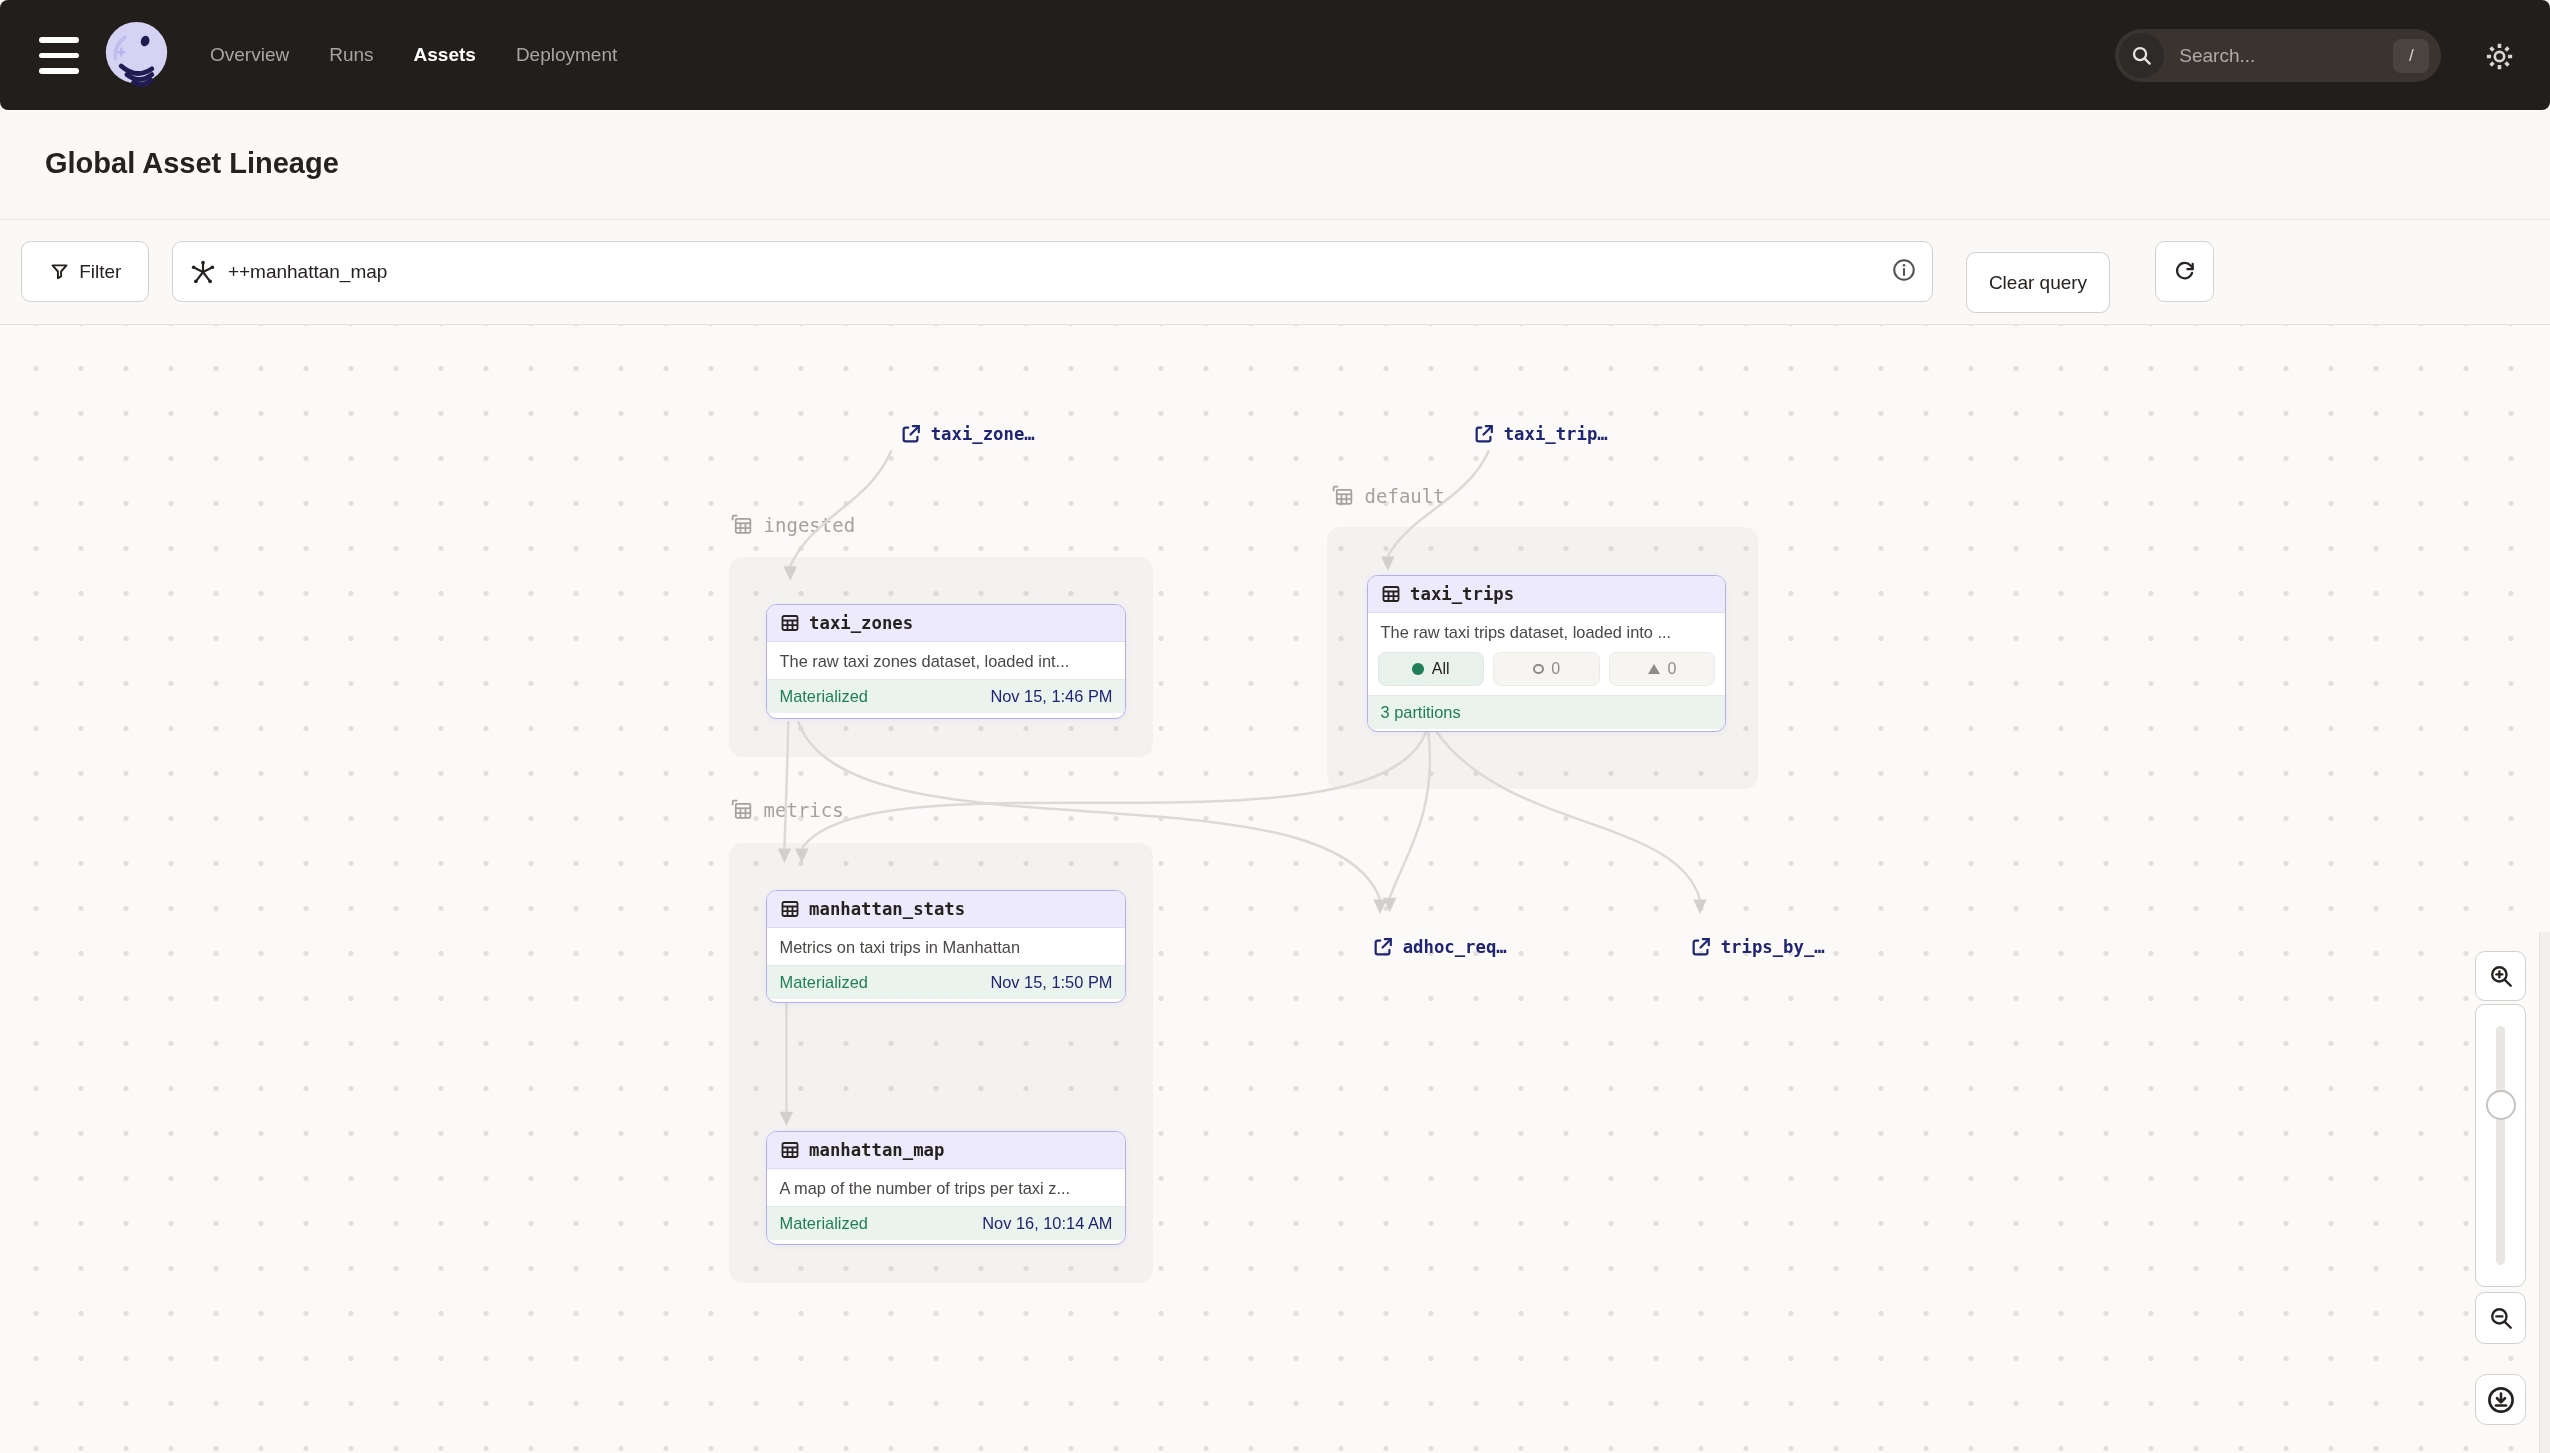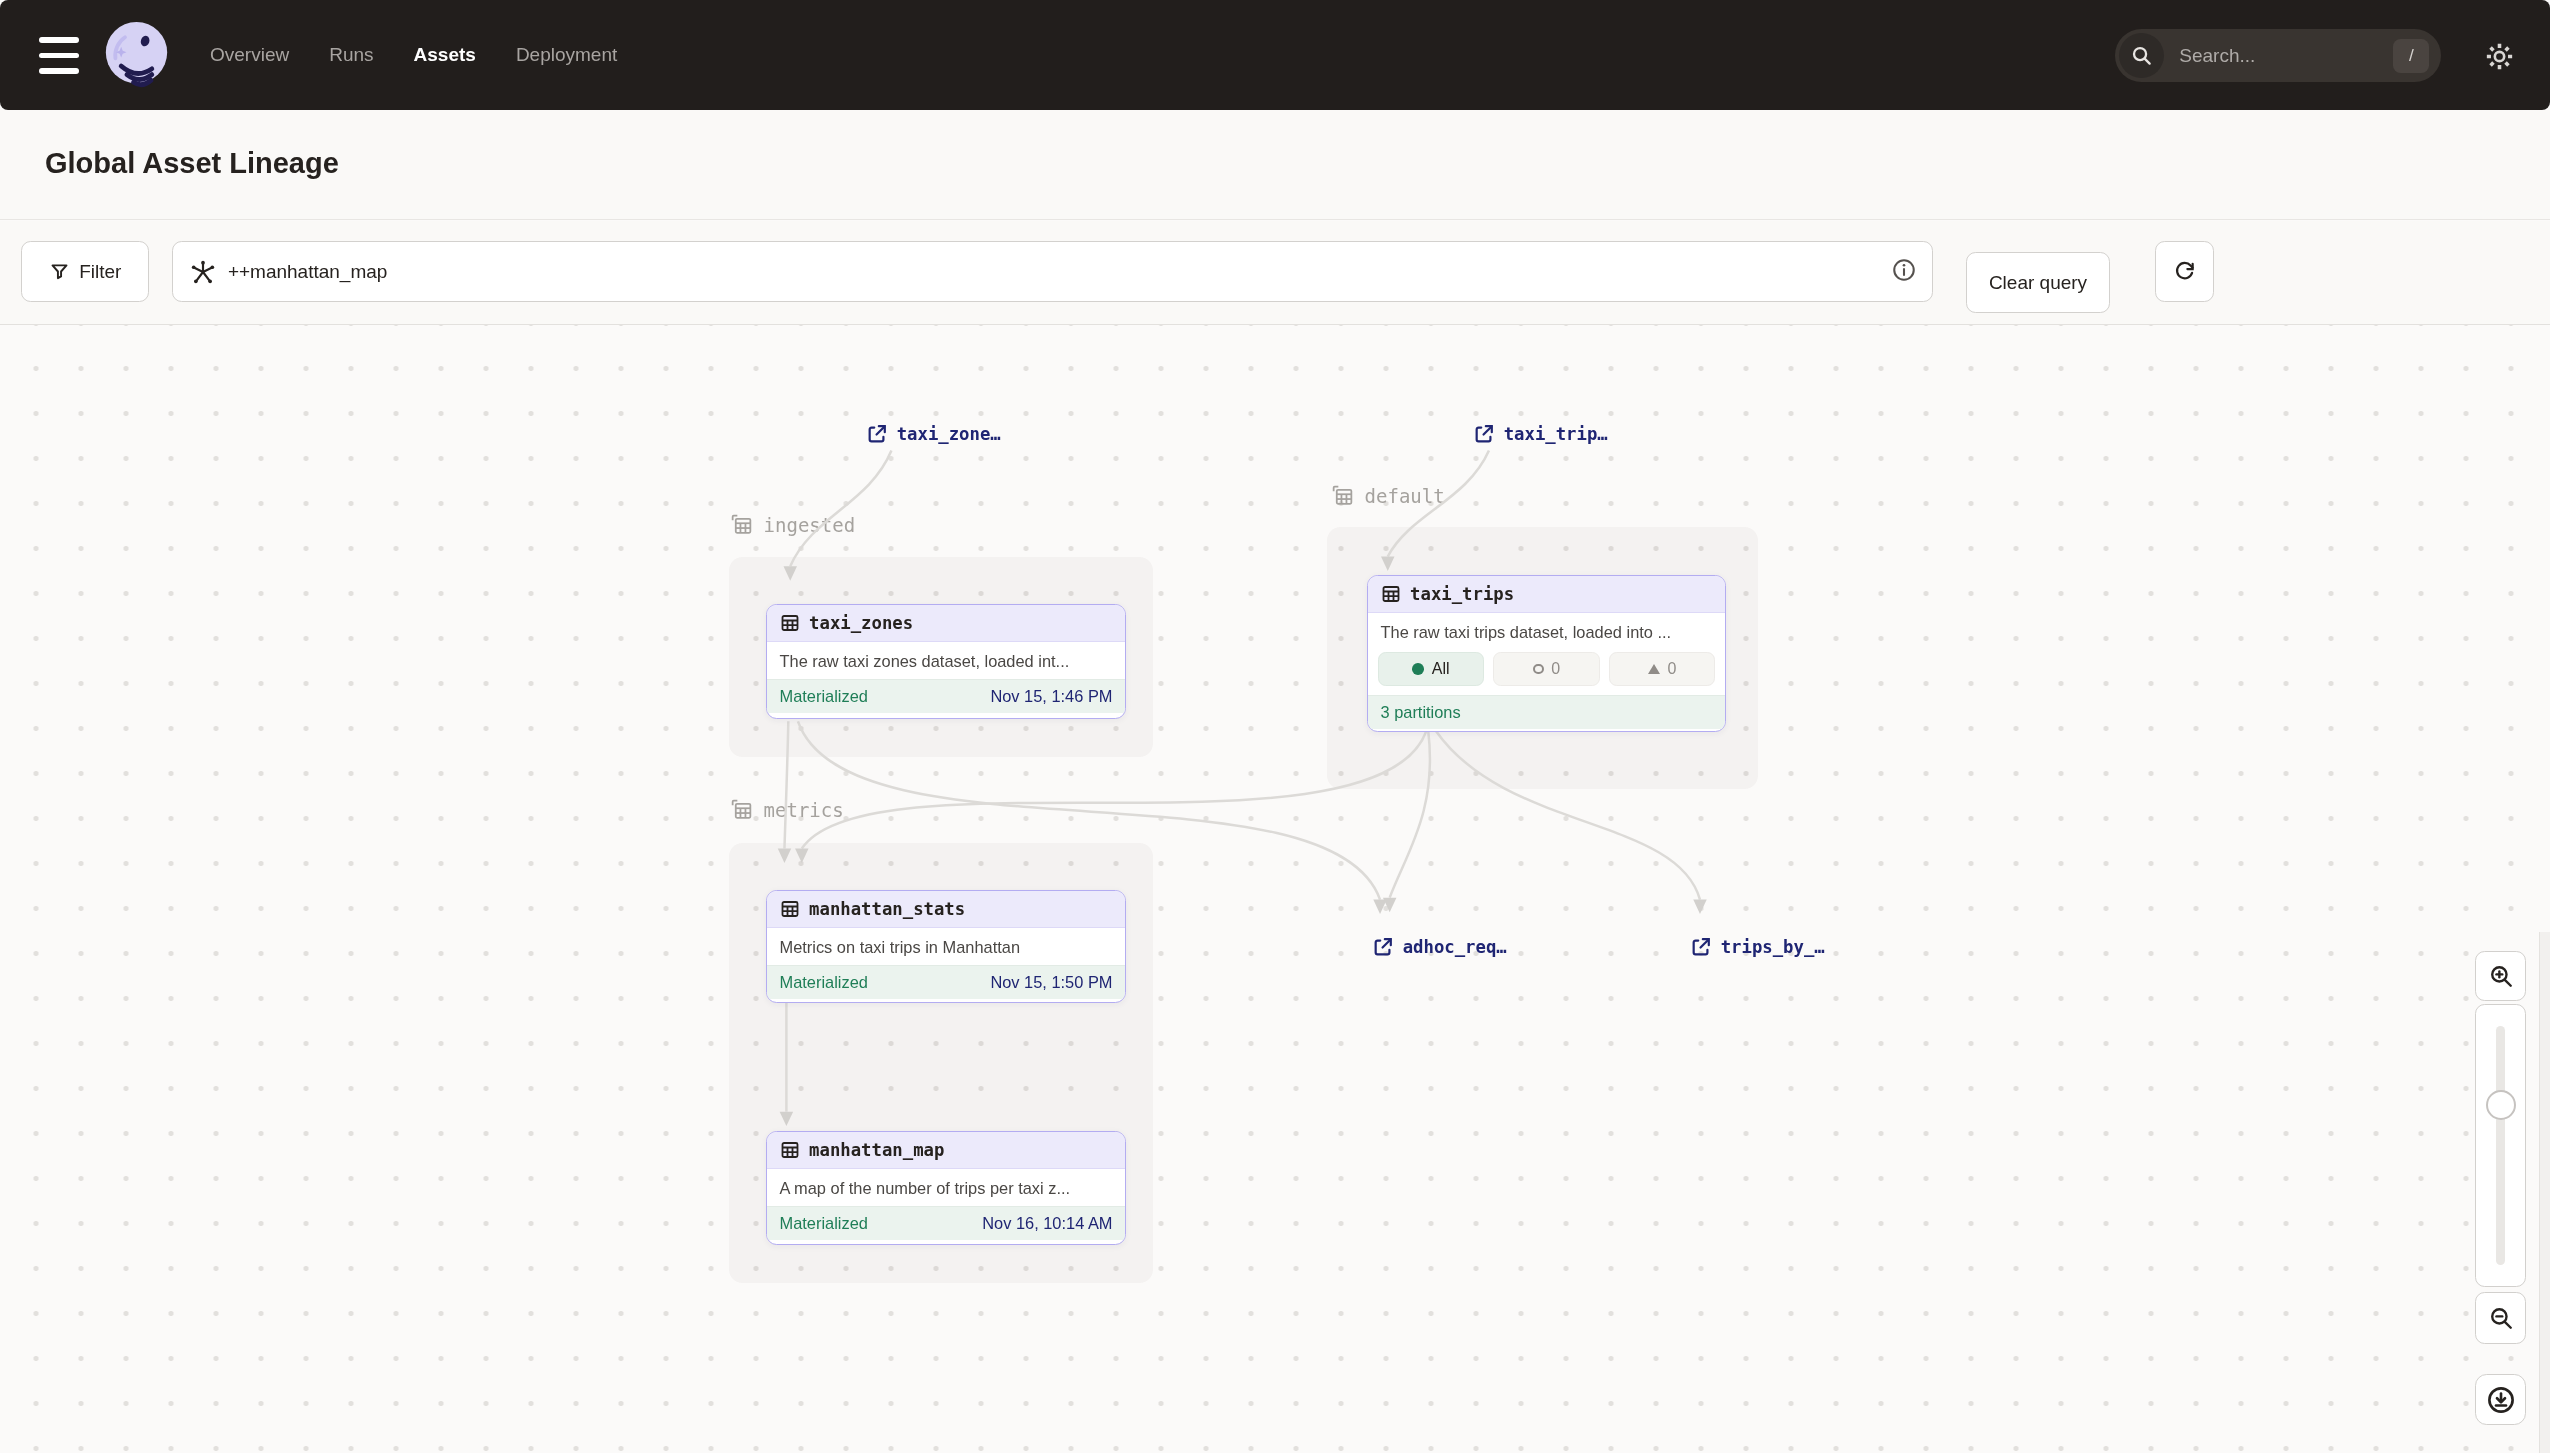--- a/index.html
+++ b/index.html
@@ -257,21 +257,21 @@
         <path d="M1433,240 L1447,240 L1440,255 Z"></path>
         <path d="M807,543 L821,543 L814,558 Z"></path>
         <path d="M825,543 L839,543 L832,558 Z"></path>
         <path d="M1425,596 L1439,596 L1432,611 Z"></path>
         <path d="M1435,594 L1449,594 L1442,609 Z"></path>
         <path d="M1757,596 L1771,596 L1764,611 Z"></path>
         <path d="M809,816 L823,816 L816,831 Z"></path>
       </g>
     </svg>
 
-    <div class="extlink" style="left:866px; top:98px;">
+    <div class="extlink" style="left:900px; top:98px;">
       <svg viewBox="0 0 24 24" width="22" height="22" fill="none" stroke="currentColor" stroke-width="2.4" stroke-linecap="round">
         <path d="M9 5H6a2 2 0 0 0-2 2v11a2 2 0 0 0 2 2h11a2 2 0 0 0 2-2v-3"></path>
           <path d="M14 3.5h6.5V10"></path>
           <path d="M20 4 L11.5 12.5"></path>
       </svg>
       <span>taxi_zone…</span>
     </div>
     <div class="extlink" style="left:1473px; top:98px;">
       <svg viewBox="0 0 24 24" width="22" height="22" fill="none" stroke="currentColor" stroke-width="2.4" stroke-linecap="round">
         <path d="M9 5H6a2 2 0 0 0-2 2v11a2 2 0 0 0 2 2h11a2 2 0 0 0 2-2v-3"></path>

